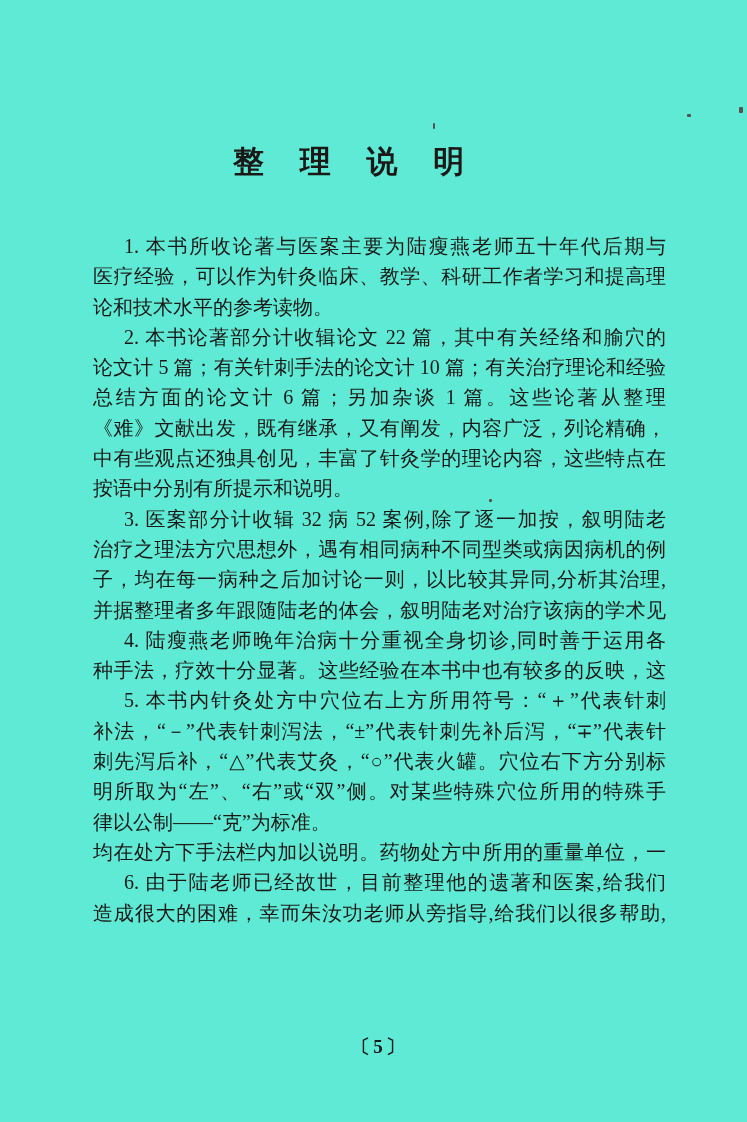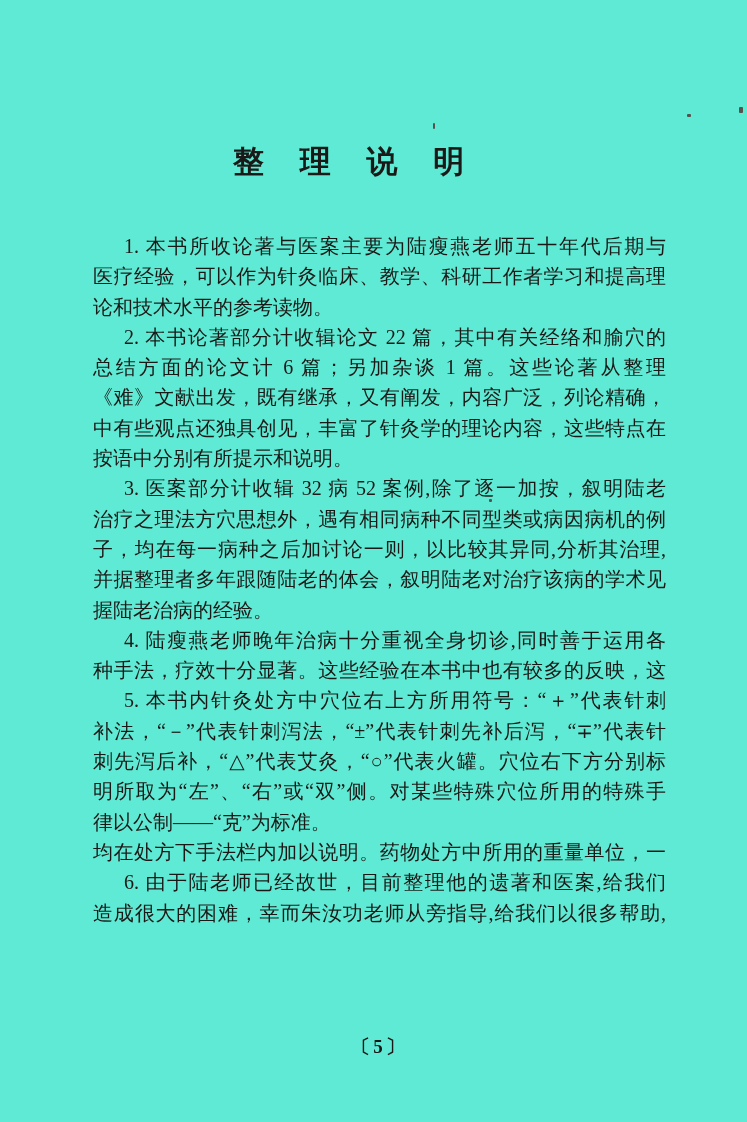--- a/index.html
+++ b/index.html
@@ -67,29 +67,29 @@
 <body>
 
 <div class="page">
   <div class="title">整 理 说 明</div>
 
   <div class="body-text">
       <div class="line first">1. 本书所收论著与医案主要为陆瘦燕老师五十年代后期与</div>
       <div class="line">医疗经验，可以作为针灸临床、教学、科研工作者学习和提高理</div>
       <div class="line last">论和技术水平的参考读物。</div>
       <div class="line first">2. 本书论著部分计收辑论文 22 篇，其中有关经络和腧穴的</div>
+      <div class="line">论文计 5 篇；有关针刺手法的论文计 10 篇；有关治疗理论和经验</div>
       <div class="line">总结方面的论文计 6 篇；另加杂谈 1 篇。这些论著从整理《内》、</div>
       <div class="line">《难》文献出发，既有继承，又有阐发，内容广泛，列论精确，其</div>
       <div class="line">中有些观点还独具创见，丰富了针灸学的理论内容，这些特点在</div>
       <div class="line last">按语中分别有所提示和说明。</div>
       <div class="line first">3. 医案部分计收辑 32 病 52 案例,除了逐一加按，叙明陆老</div>
       <div class="line">治疗之理法方穴思想外，遇有相同病种不同型类或病因病机的例</div>
       <div class="line">子，均在每一病种之后加讨论一则，以比较其异同,分析其治理,</div>
       <div class="line">并据整理者多年跟随陆老的体会，叙明陆老对治疗该病的学术见</div>
-      <div class="line last">握陆老治病的经验。</div>
       <div class="line first">4. 陆瘦燕老师晚年治病十分重视全身切诊,同时善于运用各</div>
       <div class="line">种手法，疗效十分显著。这些经验在本书中也有较多的反映，这</div>
       <div class="line first">5. 本书内针灸处方中穴位右上方所用符号：“＋”代表针刺</div>
       <div class="line">补法，“－”代表针刺泻法，“±”代表针刺先补后泻，“∓”代表针</div>
       <div class="line">刺先泻后补，“△”代表艾灸，“○”代表火罐。穴位右下方分别标</div>
       <div class="line">明所取为“左”、“右”或“双”侧。对某些特殊穴位所用的特殊手法，</div>
       <div class="line last">律以公制——“克”为标准。</div>
       <div class="line">均在处方下手法栏内加以说明。药物处方中所用的重量单位，一</div>
       <div class="line first">6. 由于陆老师已经故世，目前整理他的遗著和医案,给我们</div>
       <div class="line">造成很大的困难，幸而朱汝功老师从旁指导,给我们以很多帮助,</div>

